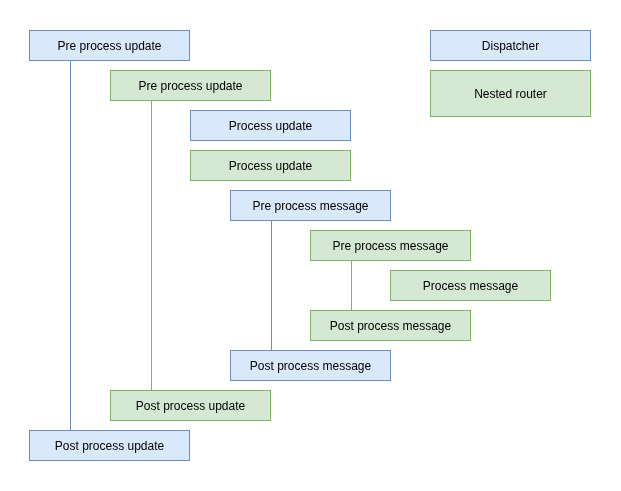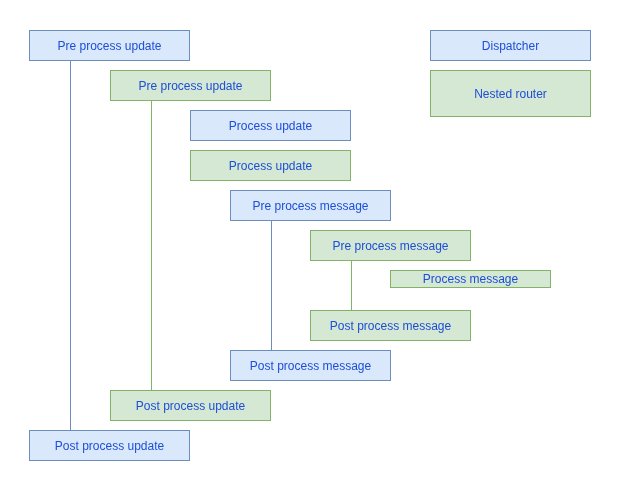--- a/index.html
+++ b/index.html
@@ -21,21 +21,21 @@
   .node {
     position: absolute;
     box-sizing: border-box;
     border-width: 1px;
     border-style: solid;
     display: flex;
     align-items: center;
     justify-content: center;
     font-size: 12px;
     line-height: 1;
-    color: #1d4ed8;
+    color: #000000;
     text-align: center;
     white-space: nowrap;
   }
   .node.blue {
     background: #dae8fc;
     border-color: #6c8ebf;
   }
   .node.green {
     background: #d5e8d4;
     border-color: #82b366;
@@ -73,21 +73,21 @@
     </div>
     <div class="node green" style="left: 190px; top: 150px; width: 161px; height: 31px;">
       <span>Process update</span>
     </div>
     <div class="node blue" style="left: 230px; top: 190px; width: 161px; height: 31px;">
       <span>Pre process message</span>
     </div>
     <div class="node green" style="left: 310px; top: 230px; width: 161px; height: 31px;">
       <span>Pre process message</span>
     </div>
-    <div class="node green" style="left: 390px; top: 270px; width: 161px; height: 18px; text-align: center;">
+    <div class="node green" style="left: 390px; top: 270px; width: 161px; height: 31px; text-align: center;">
       <span>Process message</span>
     </div>
     <div class="node green" style="left: 310px; top: 310px; width: 161px; height: 31px;">
       <span>Post process message</span>
     </div>
     <div class="node blue" style="left: 230px; top: 350px; width: 161px; height: 31px;">
       <span>Post process message</span>
     </div>
     <div class="node green" style="left: 110px; top: 390px; width: 161px; height: 31px;">
       <span>Post process update</span>

